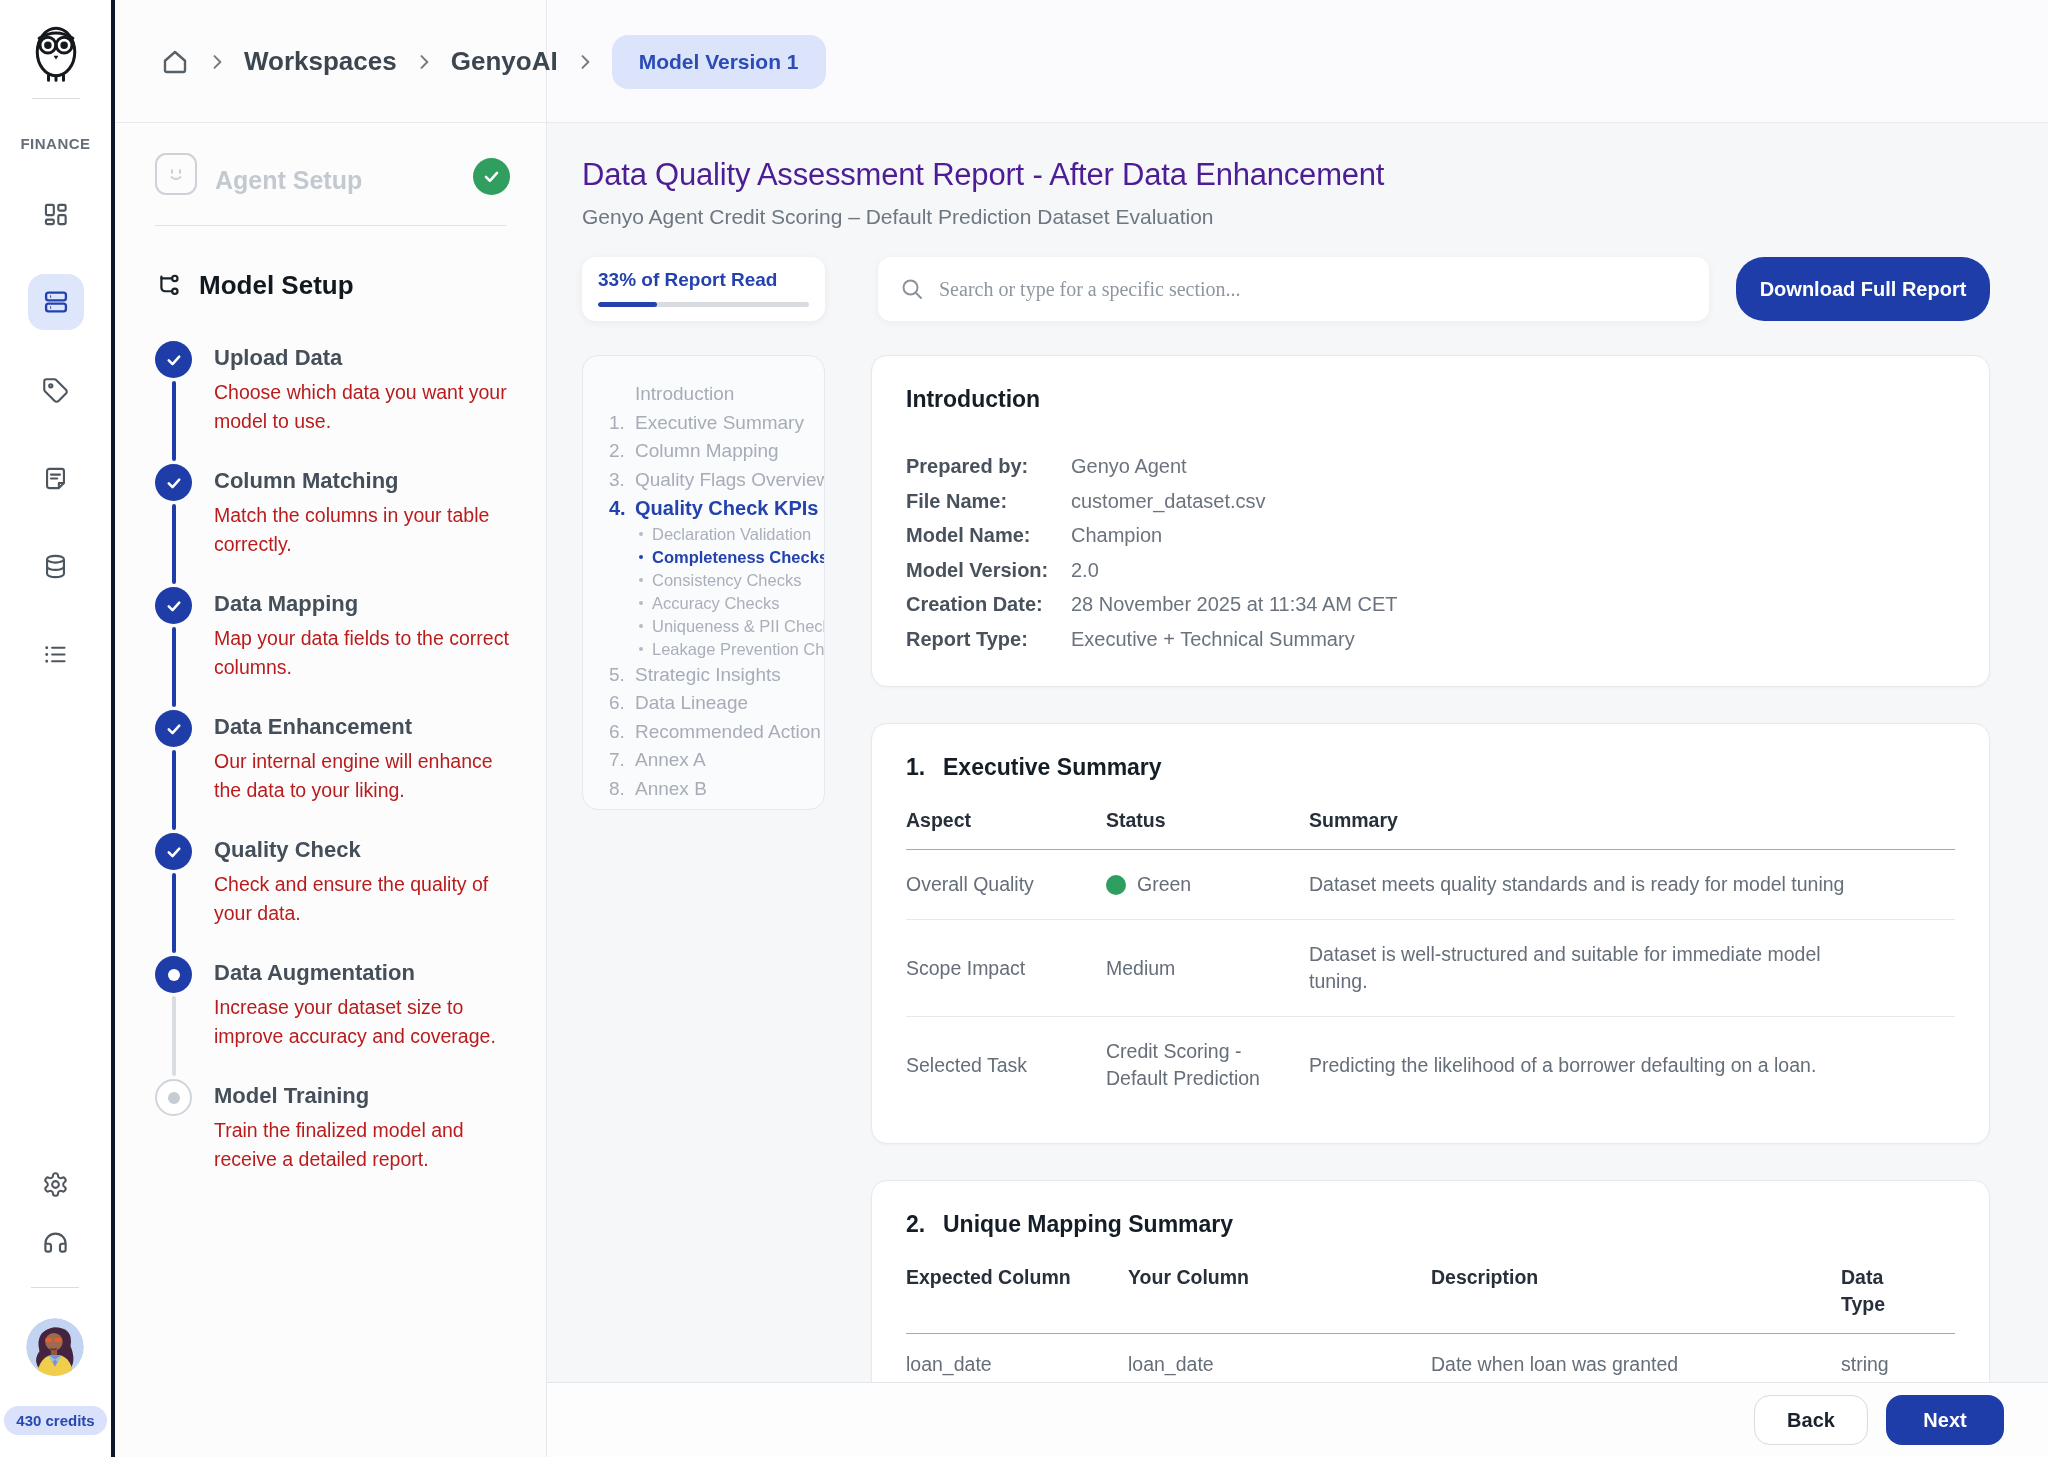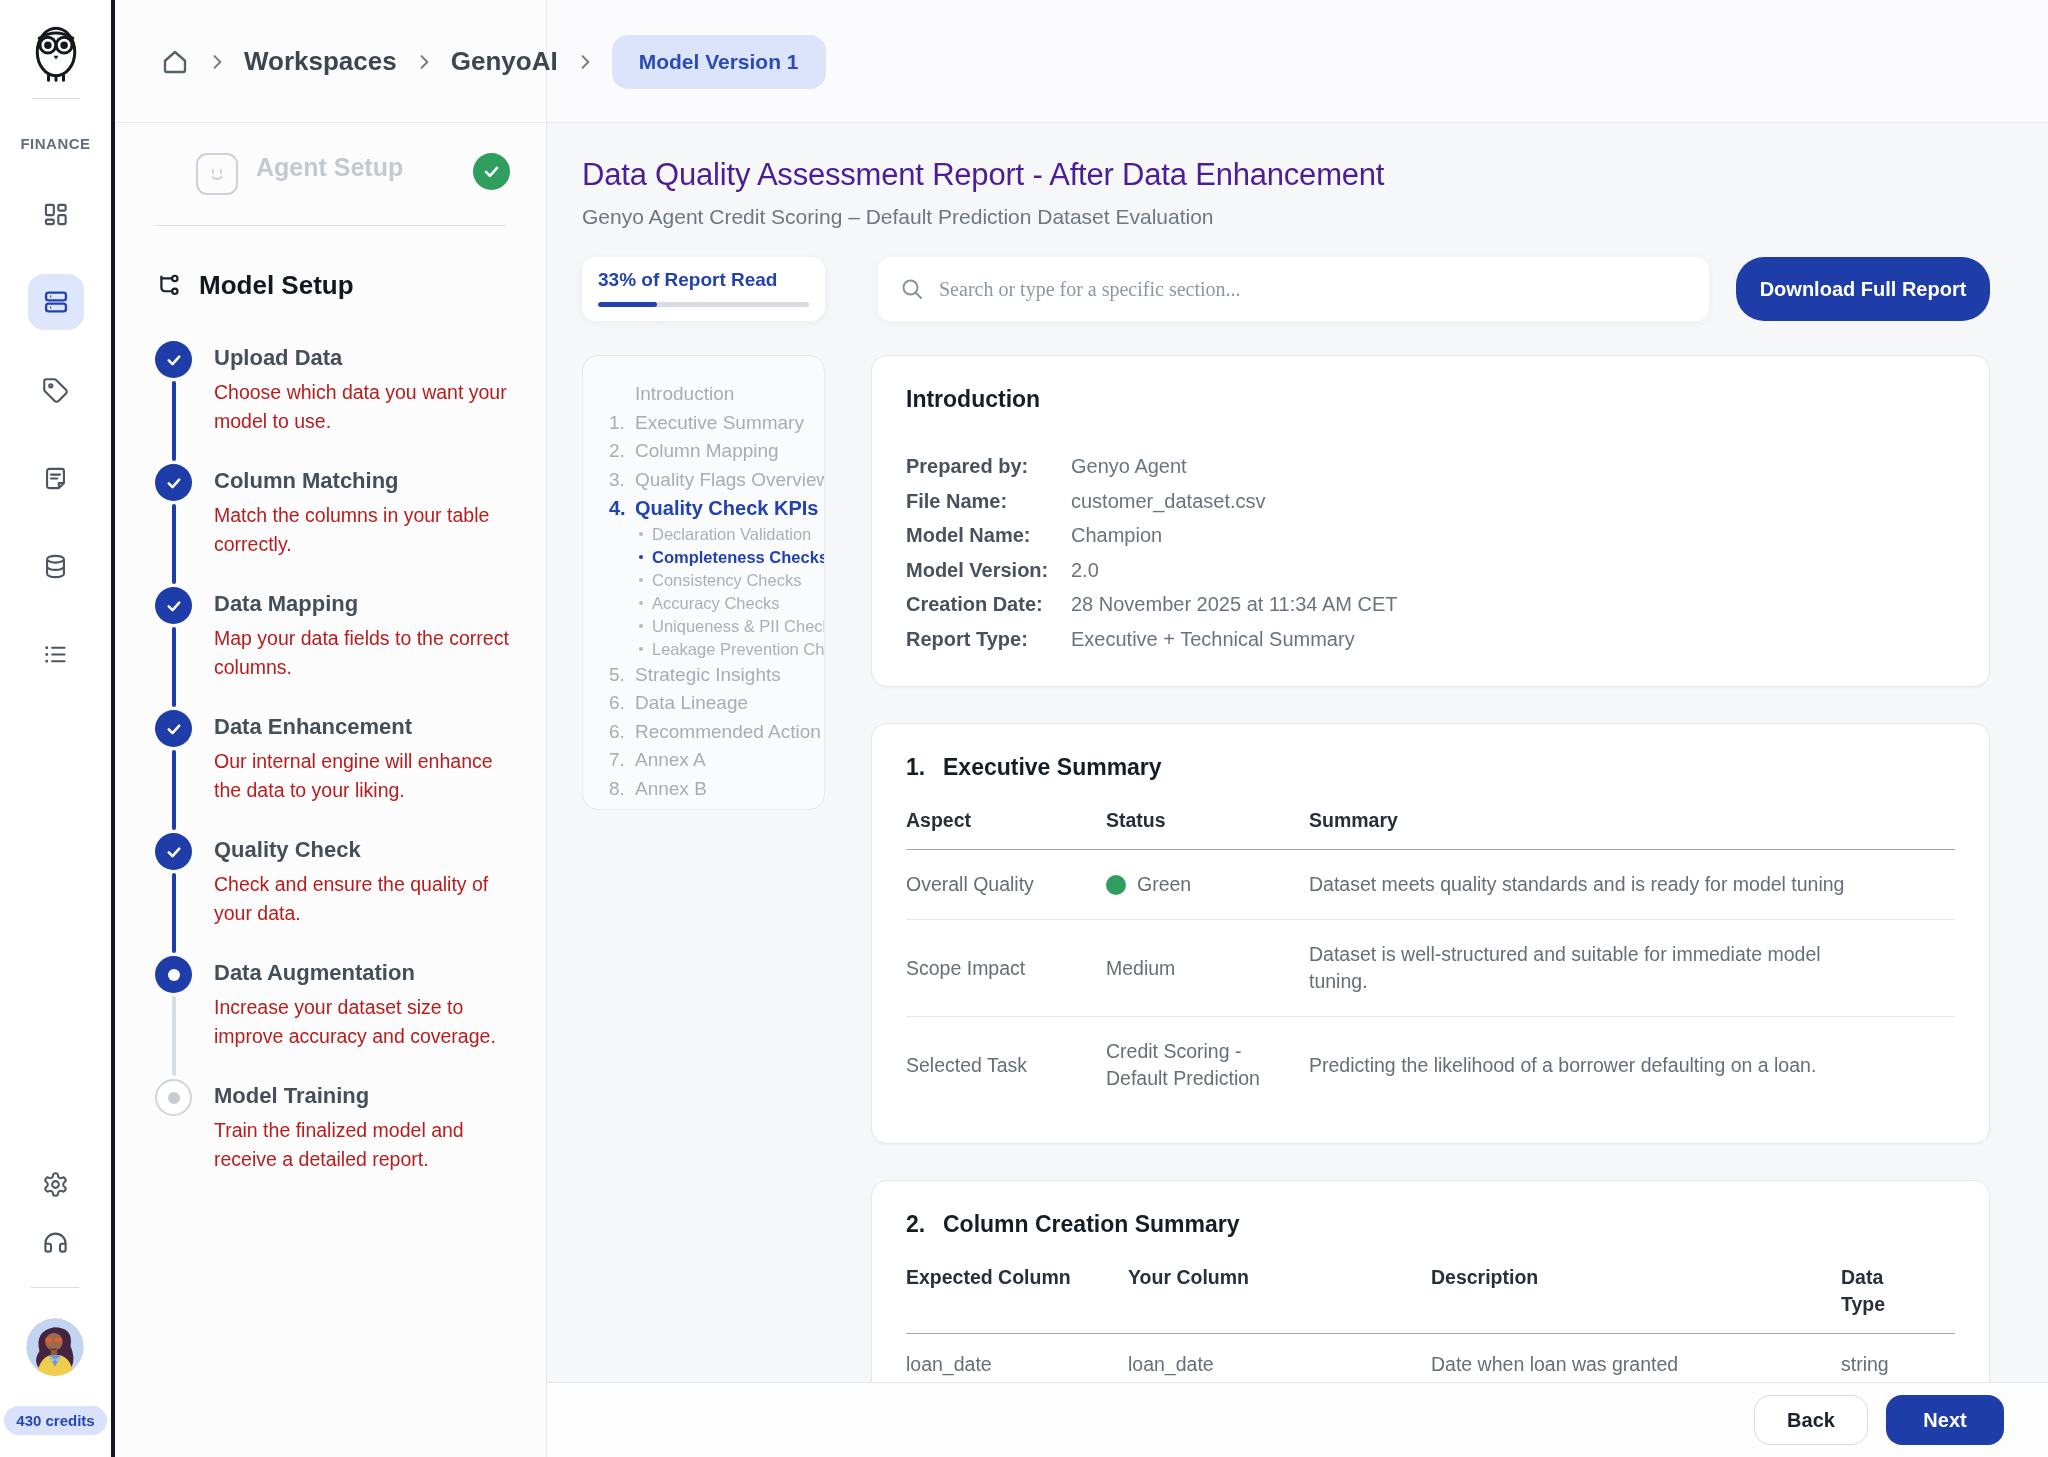--- a/index.html
+++ b/index.html
@@ -23,21 +23,21 @@
   
   .right { flex:1; display:flex; position:relative; min-width:0; }
   .breadcrumb { position:absolute; top:0; left:45px; height:123px; display:flex; align-items:center; gap:17px; z-index:20; }
   .crumb { font-size:26px; font-weight:600; color:#3c4650; cursor:pointer; }
   .crumb-pill { background:#dbe4fb; color:#2b4cb4; font-size:21px; font-weight:700; padding:15px 27px; border-radius:16px; cursor:pointer; }
 
   
   .sidebar2 { width:432px; flex:none; background:#fcfcfd; border-right:1px solid #e6e8ec; display:flex; flex-direction:column; }
   .s2-header { height:123px; flex:none; border-bottom:1px solid #e8eaed; }
   .s2-body { padding:30px 22px 0 40px; overflow:hidden; }
-  .agent-row { display:flex; align-items:flex-start; padding-right:14px;margin-left:41px; }
+  .agent-row { display:flex; align-items:flex-end; padding-right:14px; }
   .agent-icon { width:42px; height:42px; border:2.5px solid #cdd2d8; border-radius:11px; display:flex; align-items:center; justify-content:center; }
   .agent-title { margin-left:18px; font-size:25px; font-weight:600; color:#c3c9d0; }
   .agent-check { margin-left:auto; width:37px; height:37px; border-radius:50%; background:#2f9e5f; display:flex; align-items:center; justify-content:center; }
   .s2-divider { border-top:1px solid #dfe2e6; margin:30px 18px 0 0; }
   .ms-row { display:flex; align-items:center; margin-top:44px; }
   .ms-title { margin-left:16px; font-size:26px; font-weight:700; color:#12181f; }
   .steps { margin-top:40px; }
   .step { display:flex; min-height:123px; cursor:pointer; }
   .step-rail { width:37px; flex:none; display:flex; flex-direction:column; align-items:center; }
   .step-circle { width:37px; height:37px; flex:none; border-radius:50%; display:flex; align-items:center; justify-content:center; }
@@ -528,21 +528,21 @@
                 <span class="cell" style="max-width:180px;">Selected Task</span>
                 <span class="cell" style="max-width:180px;">Credit Scoring - Default Prediction</span>
                 <span class="cell">Predicting the likelihood of a borrower defaulting on a loan.</span>
               </div>
             </div>
           </section>
 
           <section class="card">
             <h2 class="card-title">
               <span class="num">2.</span>
-                <span>Column Creation Summary</span>
+                <span>Unique Mapping Summary</span>
             </h2>
             <div class="tbl">
               <div class="tbl-head map-grid">
                 <span class="cell">Expected Column</span>
                 <span class="cell">Your Column</span>
                 <span class="cell">Description</span>
                 <span class="cell">Data Type</span>
               </div>
               <div class="tbl-row map-grid map-row">
                 <span class="cell">loan_date</span>

